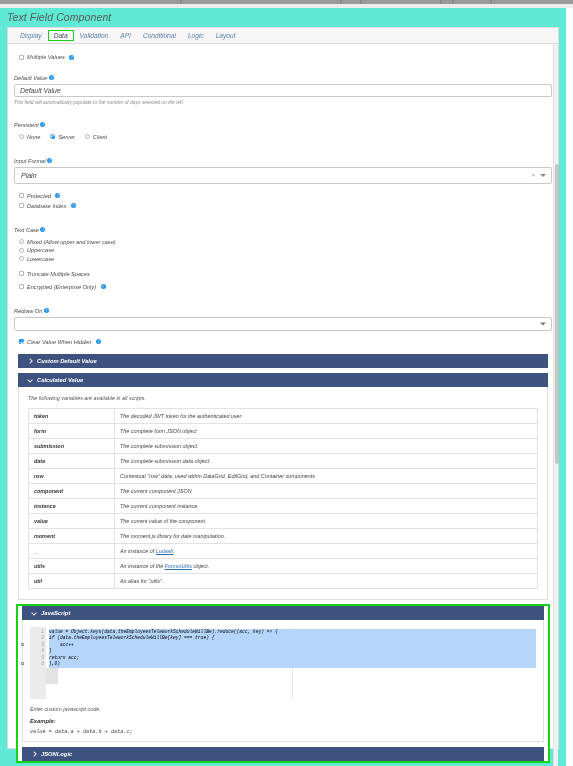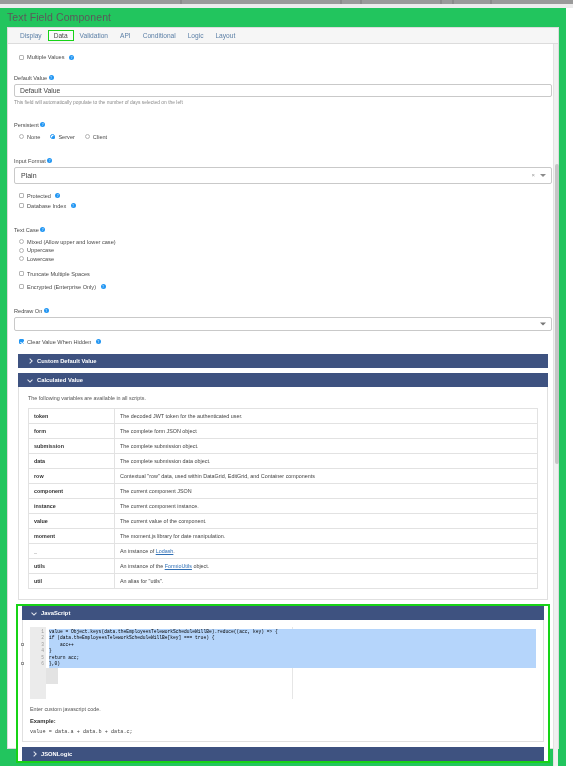--- a/index.html
+++ b/index.html
@@ -30,22 +30,23 @@
     position: absolute; top: 4px; left: 0;
     width: 573px; height: 4px;
     background: #ececec;
   }
 
   .page {
     position: absolute;
     top: 8px; left: 0;
     width: 566px;
     height: 758px;
-    background: #22c55e;
+    background: #5eead4;
     overflow: hidden;
+    font-style: italic;
   }
 
   .panel-title {
     font-size: 10.5px;
     color: #5a5a5a;
     padding: 3px 0 4px 7px;
     letter-spacing: .1px;
   }
 
   

